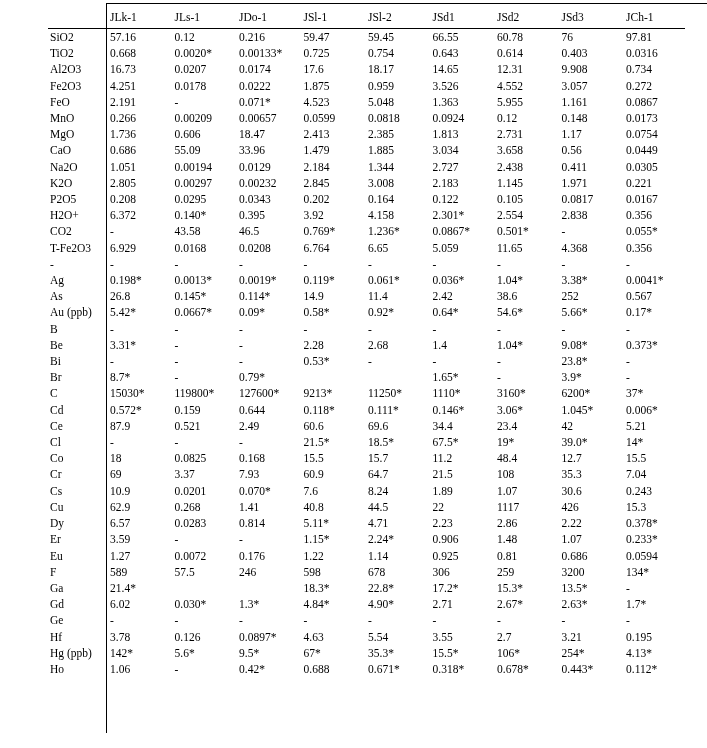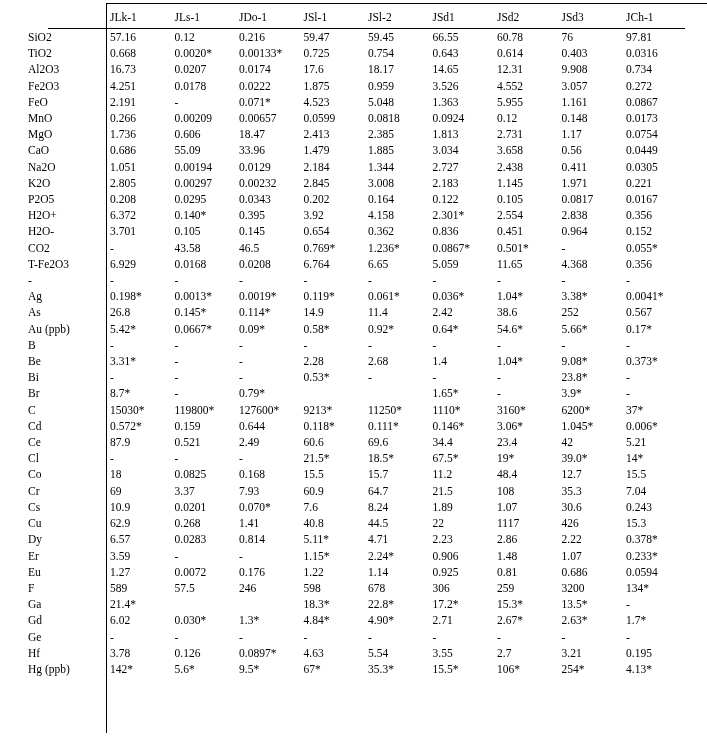--- a/index.html
+++ b/index.html
@@ -39,21 +39,21 @@
   .data-table thead th.label-col { padding-left: 48px; }
   .data-table tbody td {
     height: 16.2px;
     line-height: 16.2px;
     vertical-align: middle;
     text-align: left;
     padding: 0 0 0 4px;
     white-space: nowrap;
     overflow: hidden;
   }
-  .data-table tbody td.row-label { padding-left: 28px; }
+  .data-table tbody td.row-label { padding-left: 50px; }
 </style>
 </head>
 <body>
 
 <div class="page">
   <div class="rule top-rule"></div>
   <div class="rule header-rule"></div>
   <div class="rule v-rule"></div>
 
   <table class="data-table">
@@ -222,32 +222,20 @@
           <td>0.140*</td>
           <td>0.395</td>
           <td>3.92</td>
           <td>4.158</td>
           <td>2.301*</td>
           <td>2.554</td>
           <td>2.838</td>
           <td>0.356</td>
         </tr>
         <tr>
-          <td class="row-label">H2O-</td>
-          <td>3.701</td>
-          <td>0.105</td>
-          <td>0.145</td>
-          <td>0.654</td>
-          <td>0.362</td>
-          <td>0.836</td>
-          <td>0.451</td>
-          <td>0.964</td>
-          <td>0.152</td>
-        </tr>
-        <tr>
           <td class="row-label">CO2</td>
           <td>-</td>
           <td>43.58</td>
           <td>46.5</td>
           <td>0.769*</td>
           <td>1.236*</td>
           <td>0.0867*</td>
           <td>0.501*</td>
           <td>-</td>
           <td>0.055*</td>
@@ -557,15 +545,27 @@
           <td>142*</td>
           <td>5.6*</td>
           <td>9.5*</td>
           <td>67*</td>
           <td>35.3*</td>
           <td>15.5*</td>
           <td>106*</td>
           <td>254*</td>
           <td>4.13*</td>
         </tr>
+        <tr>
+          <td class="row-label">Ho</td>
+          <td>1.06</td>
+          <td>-</td>
+          <td>0.42*</td>
+          <td>0.688</td>
+          <td>0.671*</td>
+          <td>0.318*</td>
+          <td>0.678*</td>
+          <td>0.443*</td>
+          <td>0.112*</td>
+        </tr>
       </tbody>
   </table>
 </div>
 
 </body></html>

